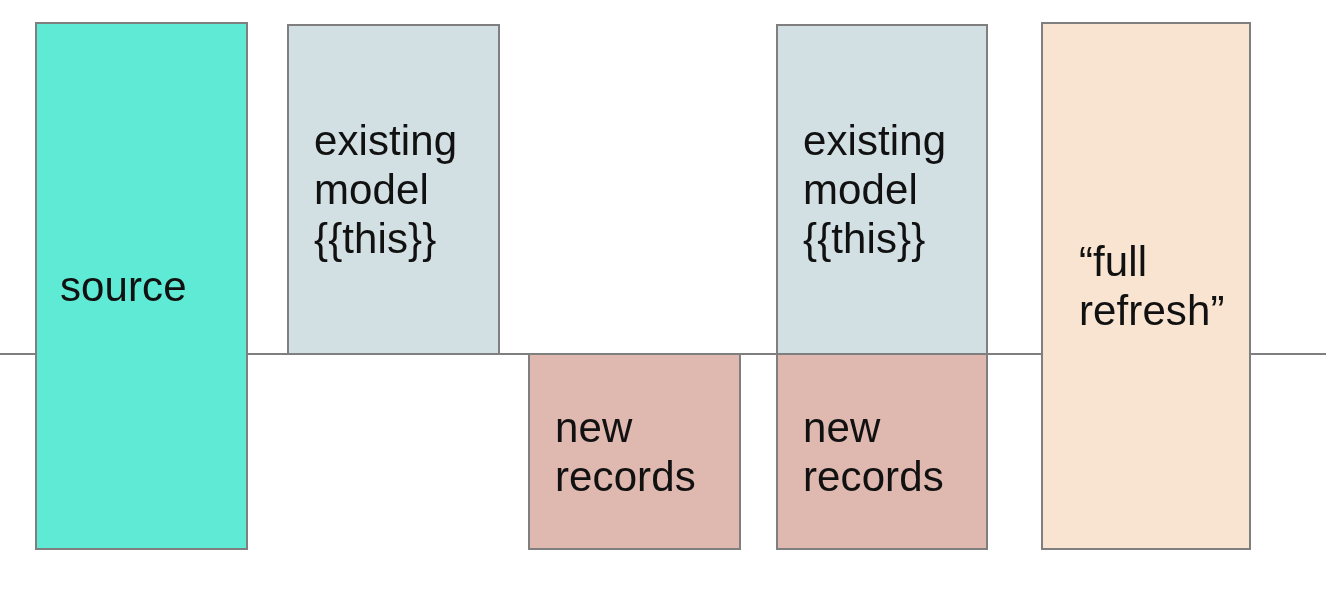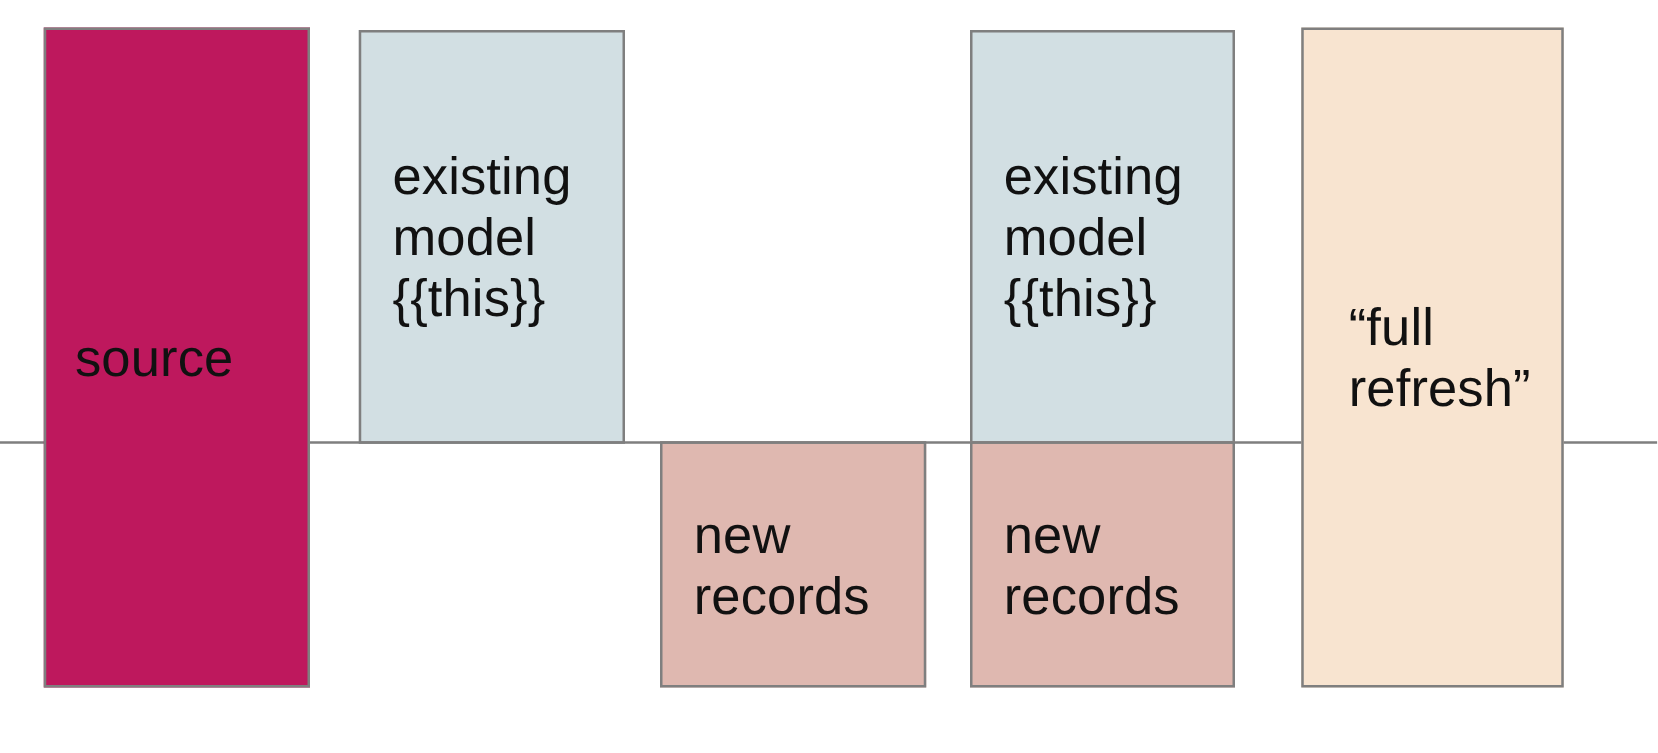--- a/index.html
+++ b/index.html
@@ -41,21 +41,21 @@
     line-height: 49px;
     color: #111111;
     letter-spacing: 0.1px;
     white-space: pre-line;
     text-align: left;
   }
 
   
   #node-source {
     left: 35px;  top: 22px;  width: 213px;  height: 528px;
-    background: #be185d;
+    background: #5eead4;
   }
   #node-source .node-label { padding-left: 23px; }
 
   #node-existing-model-1 {
     left: 287px; top: 24px;  width: 213px;  height: 331px;
     background: #d2dfe3;
   }
   #node-existing-model-1 .node-label { padding-left: 25px; }
 
   #node-new-records-1 {

